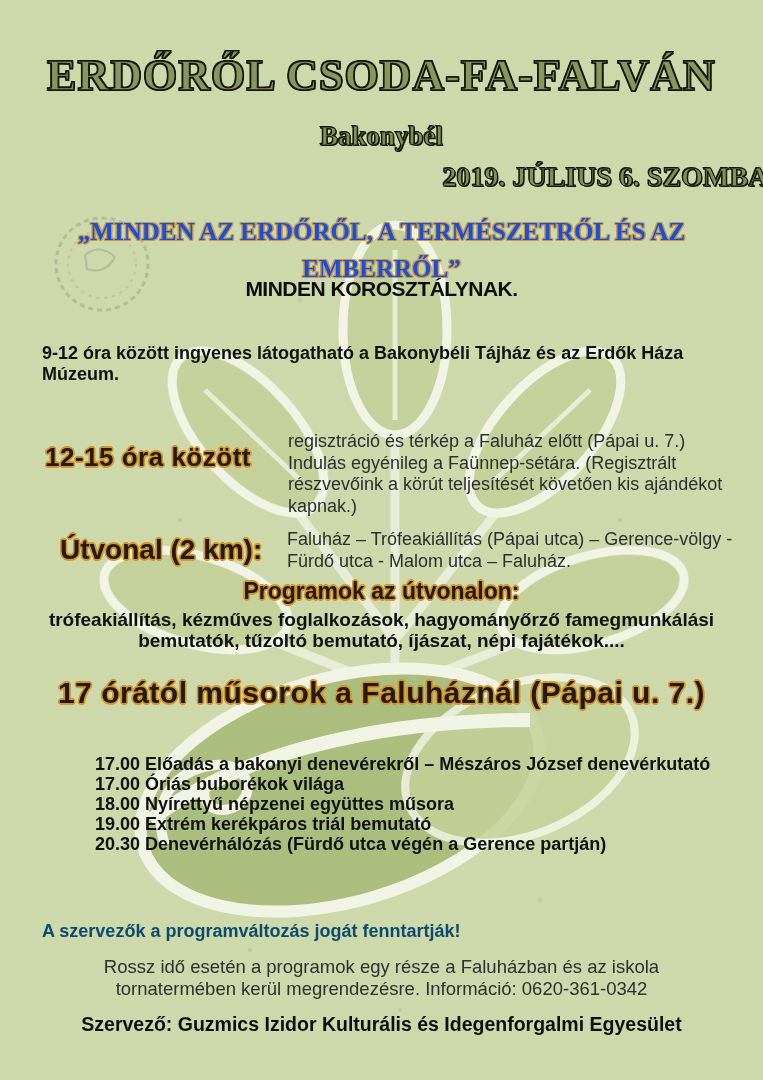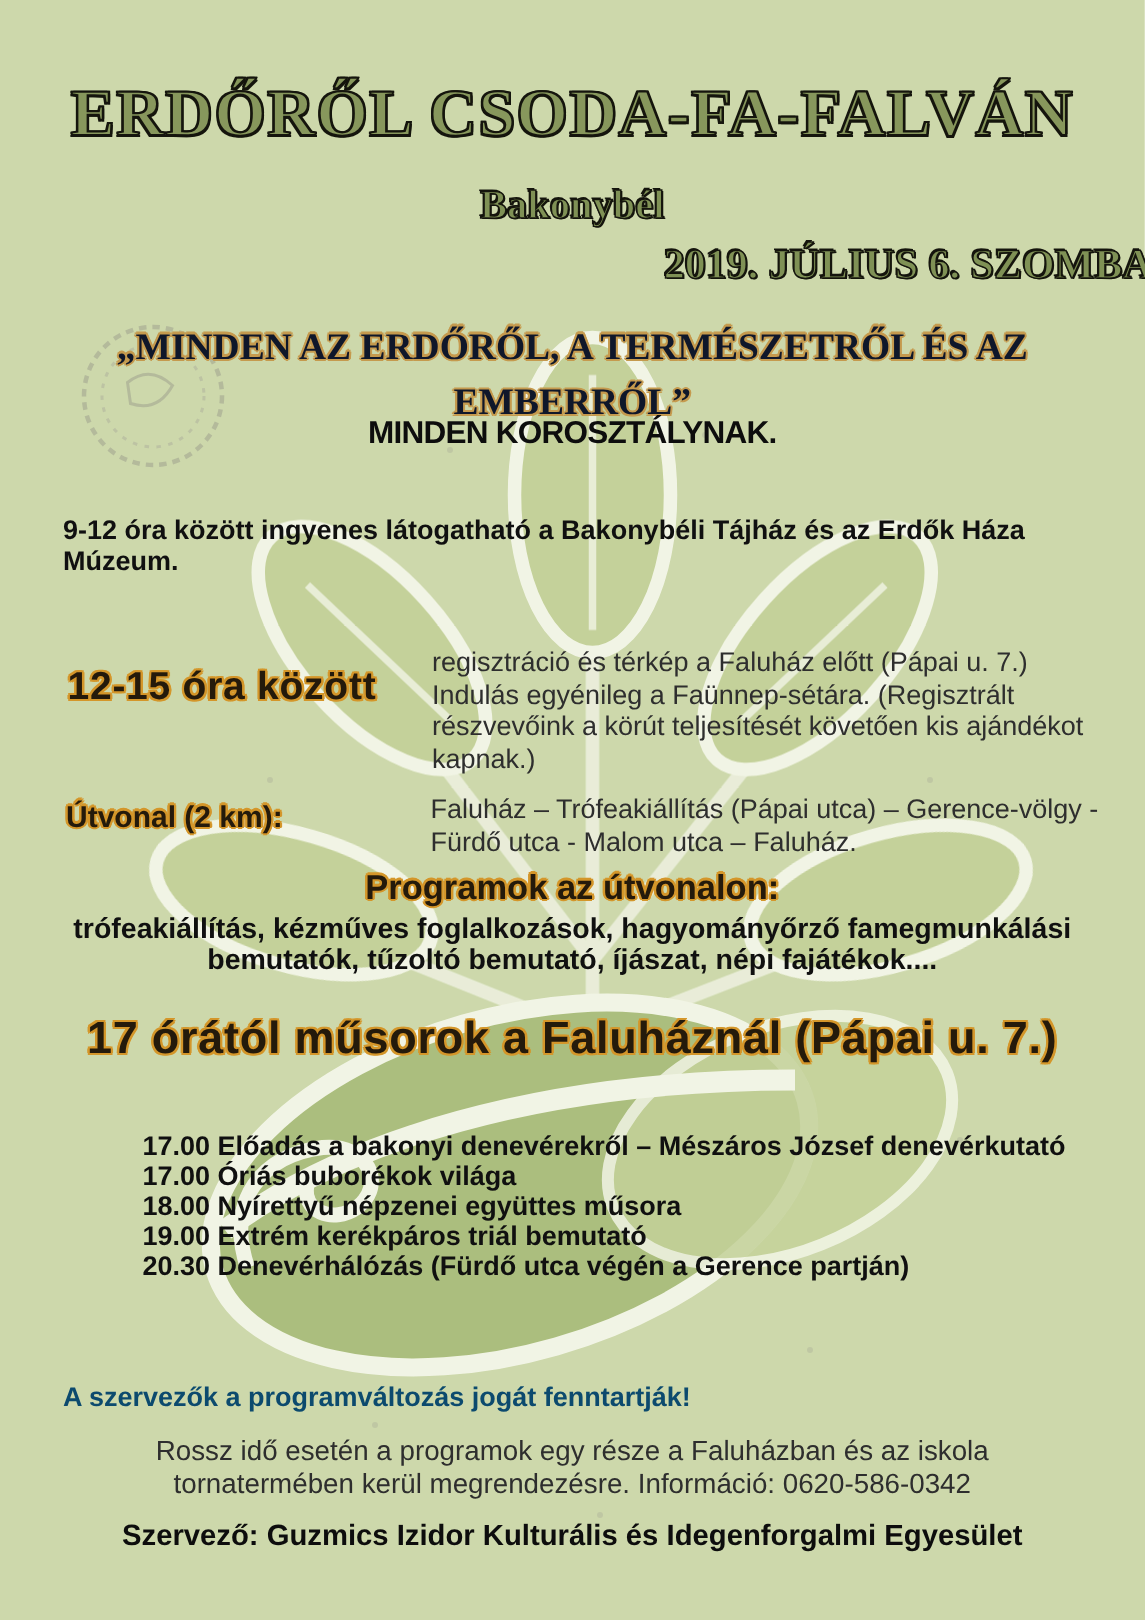--- a/index.html
+++ b/index.html
@@ -30,21 +30,21 @@
     top:161px;text-align:right;
     font-family:"Liberation Serif",serif;font-weight:bold;
     font-size:28px;color:#7f9155;
     -webkit-text-stroke:1px #15150d;
     text-shadow:1px 1px 0 #15150d,-1px -1px 0 #15150d;
     padding-left:22px;
   }
   .quote{
     top:213px;text-align:center;
     font-family:"Liberation Serif",serif;font-weight:bold;
-    font-size:25px;line-height:37px;color:#0f172a;
+    font-size:25px;line-height:37px;color:#1d4ed8;
     text-shadow:1.4px 0 0 #c59a4e,-1.4px 0 0 #c59a4e,0 1.4px 0 #c59a4e,0 -1.4px 0 #c59a4e,1px 1px 0 #c59a4e,-1px -1px 0 #c59a4e,1px -1px 0 #c59a4e,-1px 1px 0 #c59a4e;
   }
   .audience{
     top:277px;text-align:center;
     font-weight:bold;font-size:21px;letter-spacing:-0.5px;color:#0d0d0d;
   }
 
   
   .intro{
     top:343px;left:42px;width:682px;position:absolute;
@@ -52,21 +52,21 @@
   }
   .wordart{
     position:absolute;font-weight:bold;color:#241a0b;
     text-shadow:1.6px 0 0 #d4962a,-1.6px 0 0 #d4962a,0 1.6px 0 #d4962a,0 -1.6px 0 #d4962a,1.2px 1.2px 0 #d4962a,-1.2px -1.2px 0 #d4962a,1.2px -1.2px 0 #d4962a,-1.2px 1.2px 0 #d4962a;
   }
   .reg-label{left:45px;top:442px;font-size:26px;letter-spacing:0.5px;}
   .reg-text{
     position:absolute;left:288px;top:431px;width:450px;
     font-size:18px;line-height:21.5px;color:#2e2e2e;
   }
-  .route-label{left:44px;top:534px;font-size:20px;}
+  .route-label{left:60px;top:534px;font-size:28px;}
   .route-text{
     position:absolute;left:287px;top:529px;width:456px;
     font-size:18px;line-height:21.5px;color:#2e2e2e;
   }
   .programs-heading{
     top:578px;text-align:center;font-size:23px;
     position:absolute;width:100%;
   }
   .programs-text{
     top:609px;left:40px;width:683px;position:absolute;text-align:center;
@@ -182,16 +182,16 @@
   <div class="schedule">
     <div>17.00 Előadás a bakonyi denevérekről – Mészáros József denevérkutató</div>
     <div>17.00 Óriás buborékok világa</div>
     <div>18.00 Nyírettyű népzenei együttes műsora</div>
     <div>19.00 Extrém kerékpáros triál bemutató</div>
     <div>20.30 Denevérhálózás (Fürdő utca végén a Gerence partján)</div>
   </div>
 
 
   <div class="rights">A szervezők a programváltozás jogát fenntartják!</div>
-  <div class="weather">Rossz idő esetén a programok egy része a Faluházban és az iskola tornatermében kerül megrendezésre. Információ: 0620-586-0342</div>
+  <div class="weather">Rossz idő esetén a programok egy része a Faluházban és az iskola tornatermében kerül megrendezésre. Információ: 0620-361-0342</div>
   <div class="organizer">Szervező: Guzmics Izidor Kulturális és Idegenforgalmi Egyesület</div>
 
 </div>
 
 </body></html>

